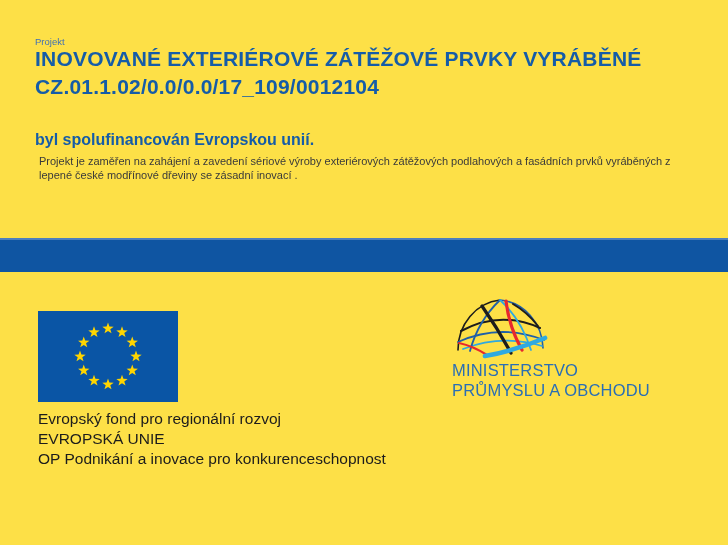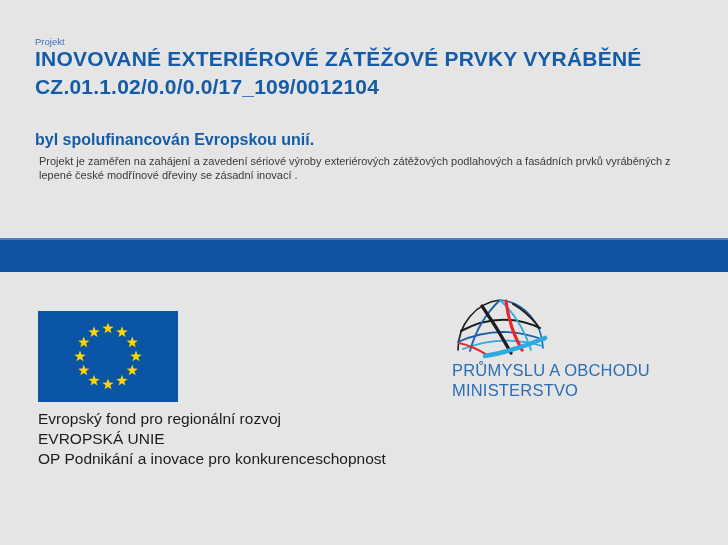--- a/index.html
+++ b/index.html
@@ -1,20 +1,20 @@
 <!DOCTYPE html>
 <html><head>
 <meta charset="utf-8">
 <style>
   html, body { margin: 0; padding: 0; background: #ffffff; }
   .canvas {
     position: relative;
     width: 728px;
     height: 545px;
-    background: #e5e5e5;
+    background: #fde047;
     overflow: hidden;
     font-family: "Liberation Sans", sans-serif;
   }
   .eyebrow {
     position: absolute;
     left: 35px; top: 36px;
     font-size: 9.5px;
     line-height: 11px;
     font-weight: normal;
   }
@@ -132,17 +132,17 @@
     <path d="M46,3 Q24,24 16,54" stroke-width="1.8" stroke="#1f5fa8"></path>
     <path d="M46,3 Q67,22 77,53" stroke-width="1.8" stroke="#2fa9e1"></path>
     <path d="M28,9 Q44,32 57,56" stroke-width="3.2" stroke="#1d1d1b"></path>
     <path d="M52,4 Q55,30 68,53" stroke-width="3.2" stroke="#e8272d"></path>
     <path d="M5,46 Q19,49 33,58" stroke-width="2.2" stroke="#e8272d"></path>
     <path d="M59,7 Q73,15 84,29" stroke-width="2" stroke="#1d1d1b"></path>
     <path d="M31,59 Q60,54 91,41" stroke-width="4.6" stroke="#2fa9e1"></path>
   </svg>
 
   <div class="ministry-text" style="color: rgb(42, 110, 181);">
+    <div>MINISTERSTVO</div>
     <div>PRŮMYSLU A OBCHODU</div>
-    <div>MINISTERSTVO</div>
   </div>
 
 </div>
 
 </body></html>

